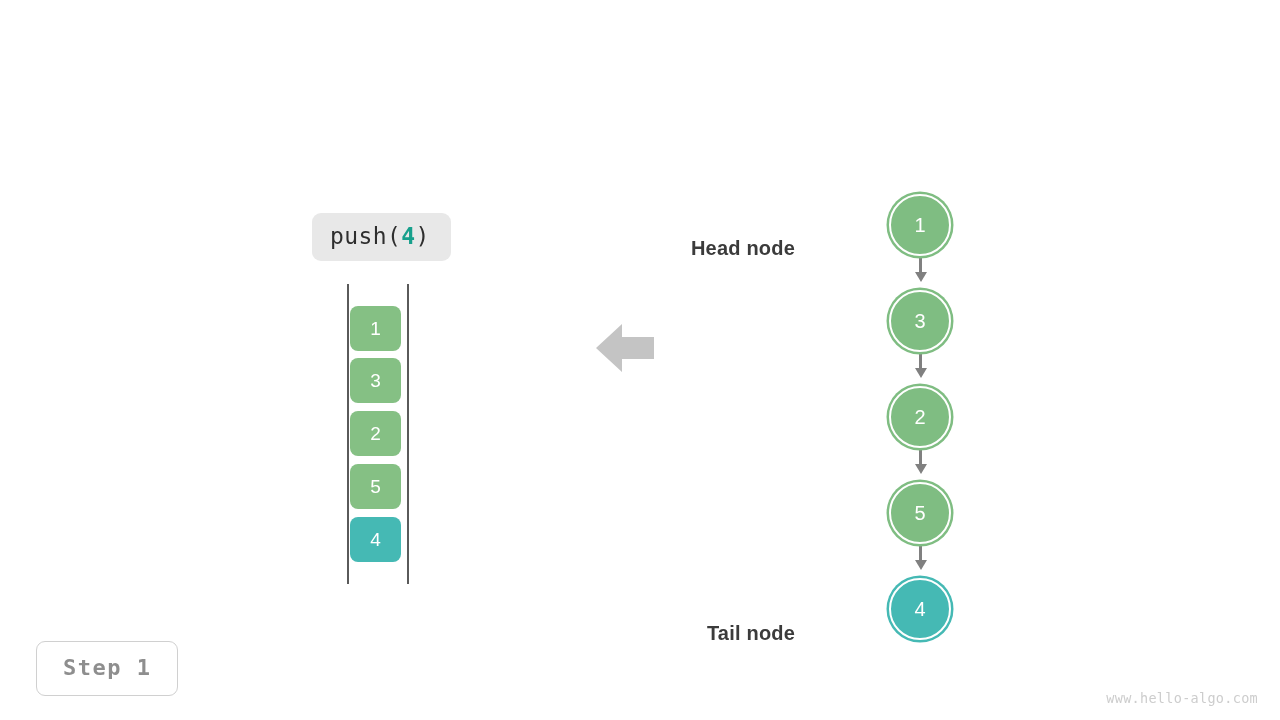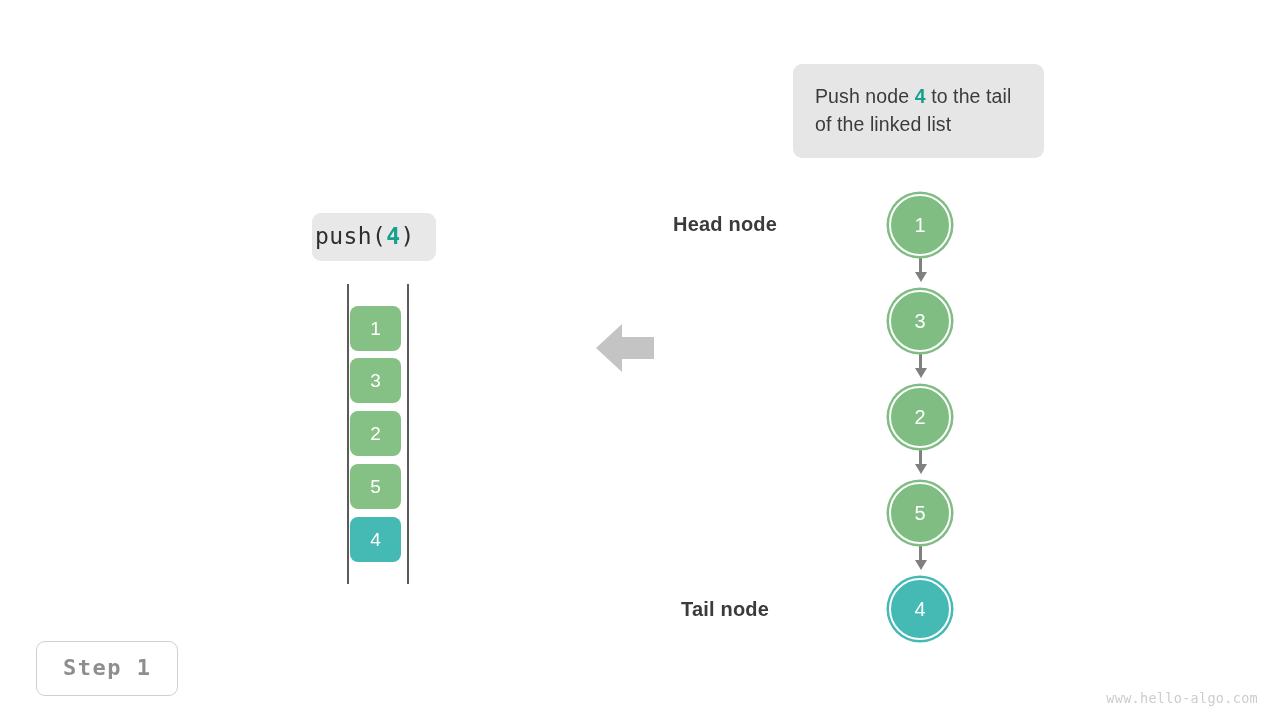--- a/index.html
+++ b/index.html
@@ -39,21 +39,21 @@
   .callout .hl {
     color: #17a08c;
     font-weight: bold;
   }
 
   
   .op-chip {
     position: absolute;
     left: 312px;
     top: 213px;
-    padding: 10px 21px 12px 3px;
+    padding: 10px 21px 12px 18px;
     background: #e8e8e8;
     border-radius: 9px;
     font-family: "DejaVu Sans Mono", "Liberation Mono", monospace;
     font-size: 23px;
     color: #2e2e2e;
     letter-spacing: 0.4px;
     white-space: nowrap;
   }
   .op-chip .arg {
     color: #17a08c;
@@ -172,21 +172,22 @@
     border-top: 10px solid #808080;
   }
 
   .end-label {
     position: absolute;
     font-size: 20px;
     font-weight: bold;
     color: #3b3b3b;
     letter-spacing: 0.2px;
     white-space: nowrap;
-    text-align: left;
+    text-align: center;
+    margin-top: 24px;
   }
   .head-label { left: 673px; top: 213px; width: 140px; }
   .tail-label { left: 681px; top: 598px; width: 140px; }
 
   
   .step-badge {
     position: absolute;
     left: 36px;
     top: 641px;
     padding: 13px 26px 15px 26px;
@@ -211,23 +212,20 @@
     color: #cdcdcd;
     letter-spacing: 0.3px;
     margin-left: 28px;
   }
 </style>
 </head>
 <body>
 
 <div class="canvas">
 
-  <div class="callout">
-    <span>Push node </span><span class="hl">4</span><span> to the tail of the linked list</span>
-  </div>
 
   <div class="op-chip">
     <span>push(</span><span class="arg">4</span><span>)</span>
   </div>
 
   <div class="queue">
     <div class="rail rail-left"></div>
     <div class="rail rail-right"></div>
 
     <div class="qbox green" style="top:22px">

